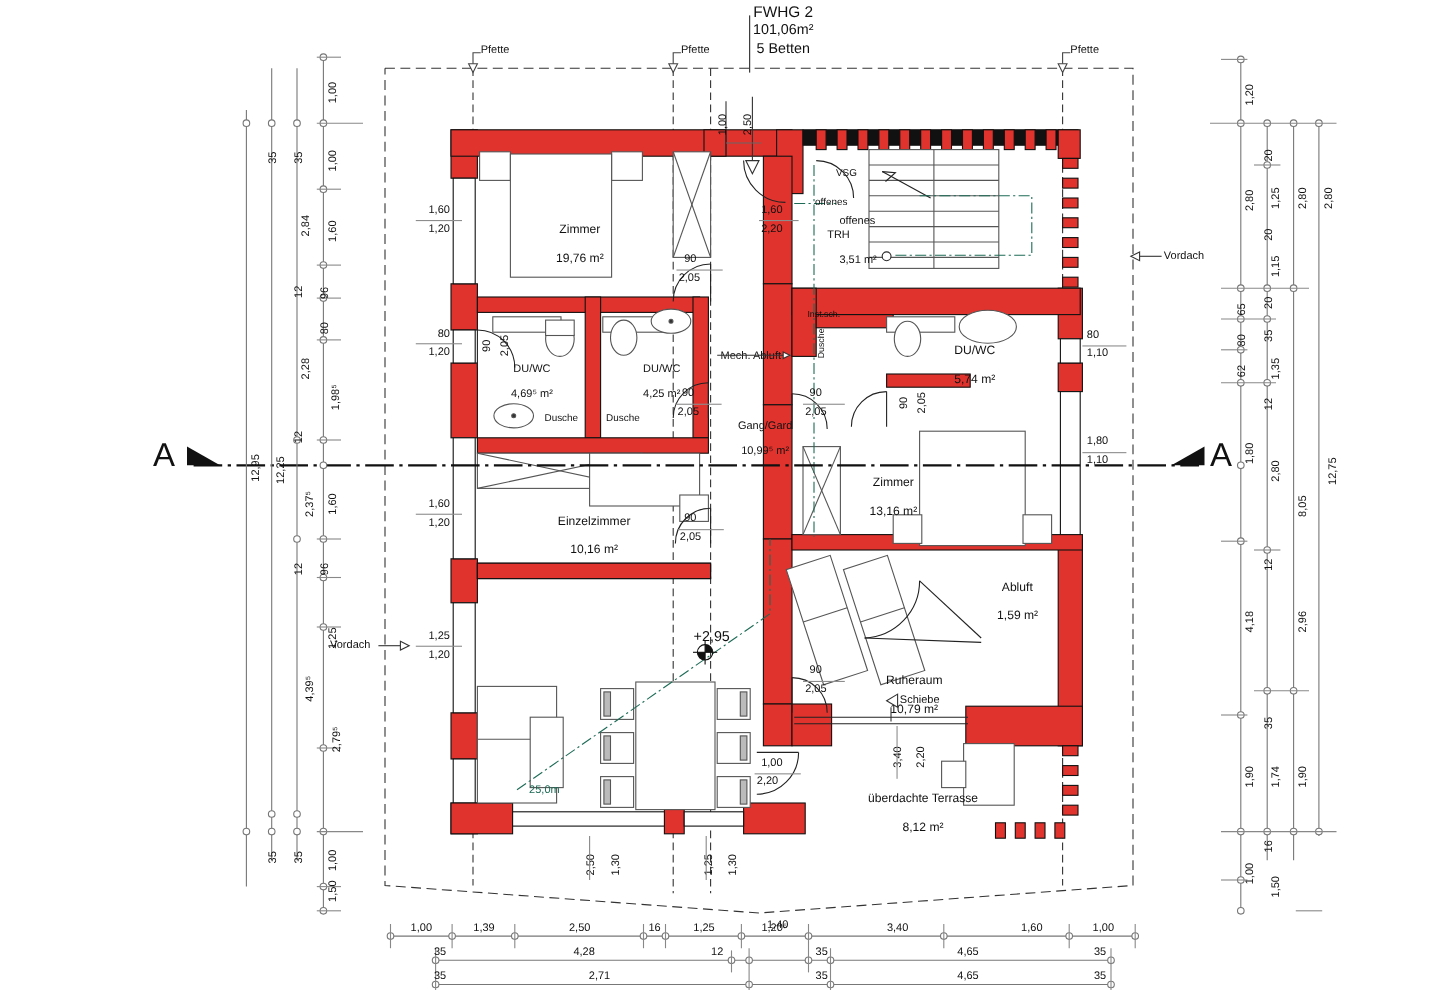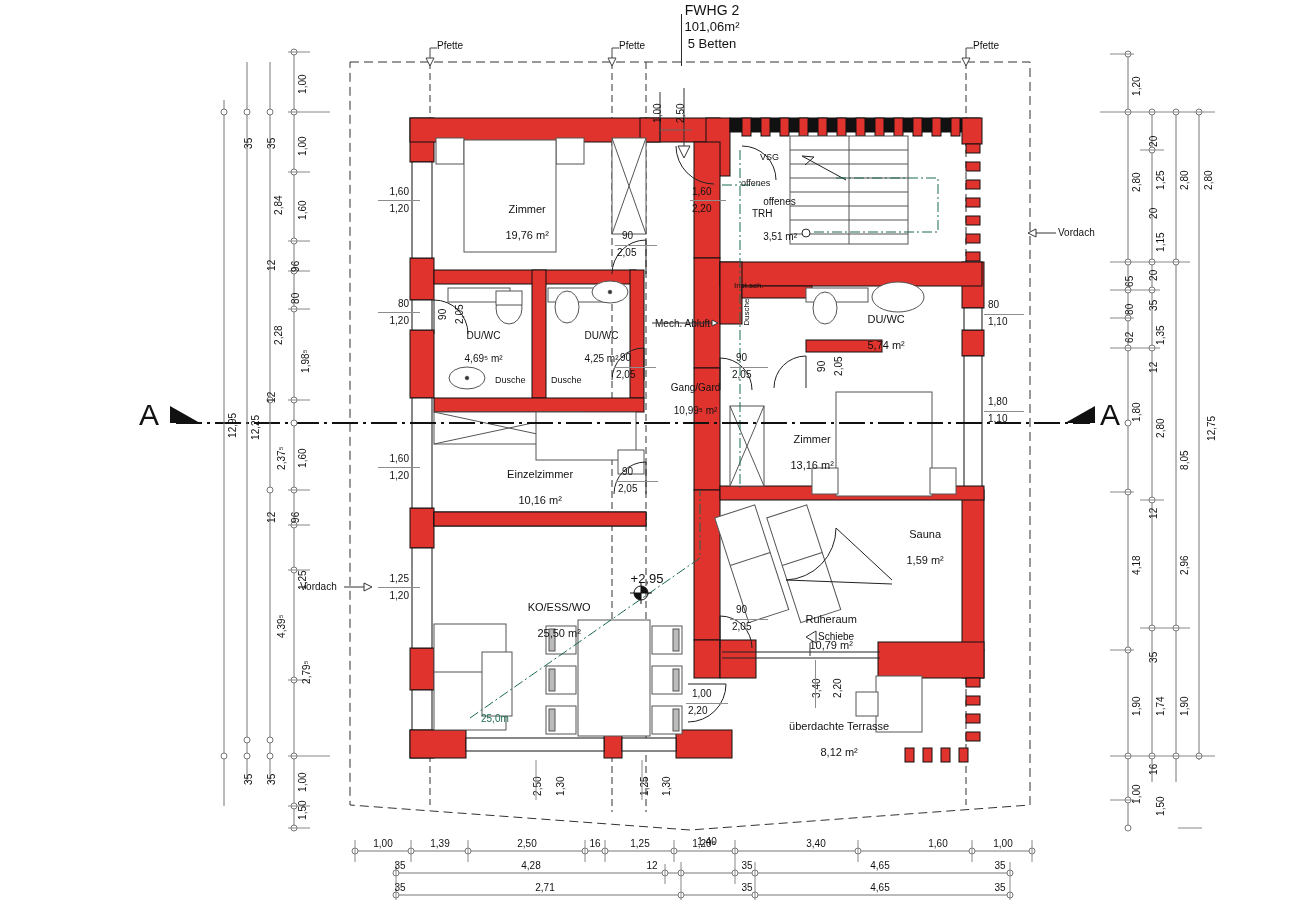--- a/index.html
+++ b/index.html
@@ -276,43 +276,39 @@
     <span>4,69⁵ m²</span>
   </div>
   <div class="txt c t10" style="left:596px;top:318px;">
     <span>DU/WC</span><br>
     <span>4,25 m²</span>
   </div>
   <div class="txt c" style="left:534px;top:455px;">
     <span>Einzelzimmer</span><br>
     <span>10,16 m²</span>
   </div>
-  <div class="txt c" style="left:553px;top:588px;">
-    <span>KO/ESS/WO</span><br>
-    <span>25,50 m²</span>
-  </div>
   <div class="txt c t10" style="left:690px;top:370px;">
     <span>Gang/Gard</span><br>
     <span>10,99⁵ m²</span>
   </div>
   <div class="txt t10" style="left:752px;top:184px;">
     <span>offenes
 TRH</span><br>
     <span>3,51 m²</span>
   </div>
   <div class="txt c" style="left:880px;top:300px;">
     <span>DU/WC</span><br>
     <span>5,74 m²</span>
   </div>
   <div class="txt c" style="left:806px;top:420px;">
     <span>Zimmer</span><br>
     <span>13,16 m²</span>
   </div>
   <div class="txt c" style="left:919px;top:515px;">
-    <span>Sauna</span><br>
+    <span>Abluft</span><br>
     <span>1,59 m²</span>
   </div>
   <div class="txt c" style="left:825px;top:600px;">
     <span>Ruheraum</span><br>
     <span>10,79 m²</span>
   </div>
   <div class="txt c" style="left:833px;top:707px;">
     <span>überdachte Terrasse</span><br>
     <span>8,12 m²</span>
   </div>

